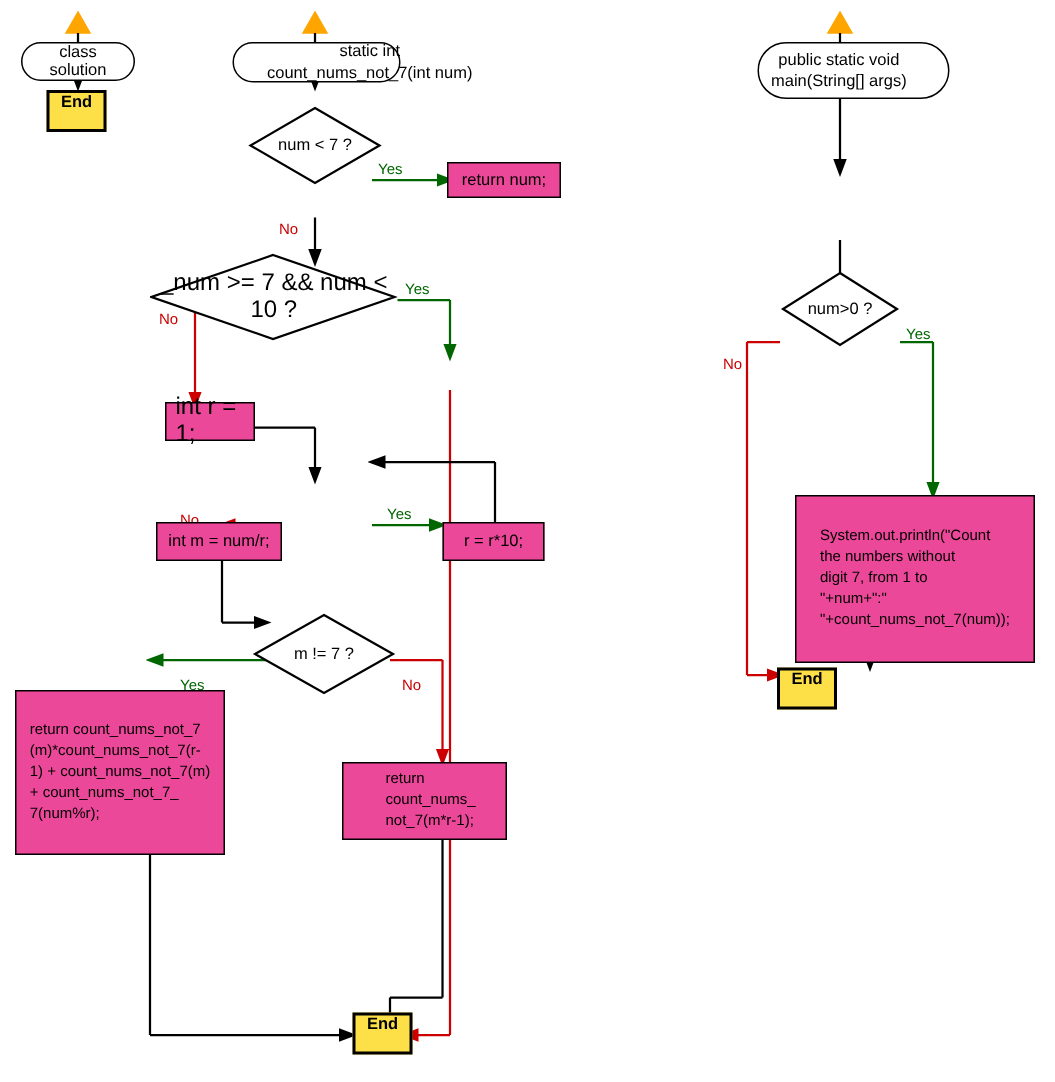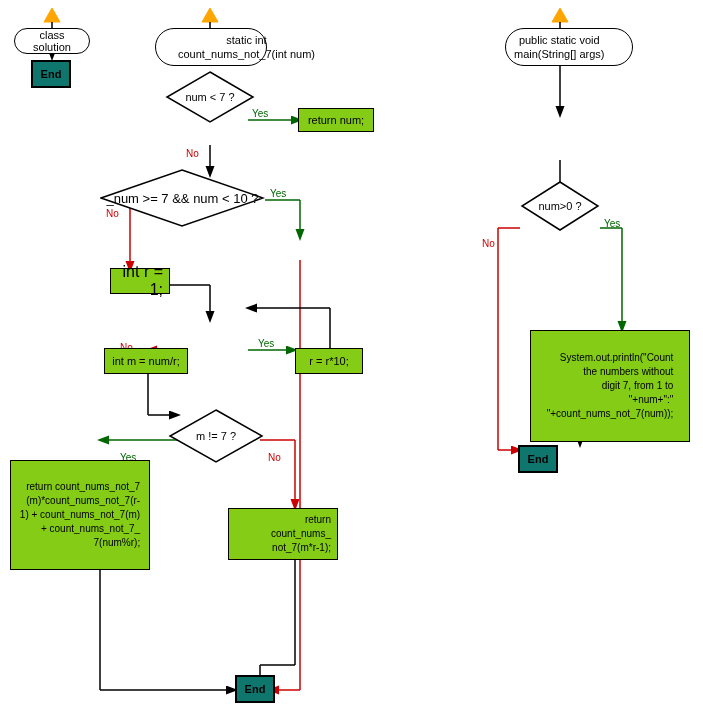--- a/index.html
+++ b/index.html
@@ -25,44 +25,44 @@
       border: 1.5px solid #000;
       border-radius: 20px;
       background: #fff;
       display: flex;
       align-items: center;
       text-align: center;
       padding: 4px 8px;
     }
     .rect {
       border: 1.5px solid #000;
-      background: #84cc16;
+      background: #ec4899;
       display: flex;
       align-items: center;
       justify-content: center;
-      text-align: right;
+      text-align: left;
       padding: 4px 6px;
     }
     .diamond-container {
       position: absolute;
       display: flex;
       align-items: center;
       justify-content: center;
     }
     .diamond-text {
       position: relative;
       z-index: 2;
       text-align: center;
       font-size: 11px;
     }
     .end-rect {
       border: 2.5px solid #000;
-      background: #0f766e;
-      display: flex;
-      align-items: center;
+      background: #fde047;
+      display: flex;
+      align-items: flex-start;
       justify-content: center;
       font-weight: bold;
     }
     
     .arrows-layer {
       position: absolute;
       top: 0; left: 0;
       width: 703px;
       height: 721px;
       pointer-events: none;
@@ -149,21 +149,21 @@
   </svg>
 
   <div class="shape rounded-rect" style="left:14px; top:28px; width:76px; height:26px; font-size:11px;">
     <span>class solution</span>
   </div>
 
   <div class="shape end-rect" style="left:31px; top:60px; width:40px; height:28px; font-size:11px;">
     <span>End</span>
   </div>
 
-  <div class="shape rounded-rect" style="left:155px; top:28px; width:112px; height:38px; font-size:11px; white-space:pre; line-height:1.3;padding-left:22px;">
+  <div class="shape rounded-rect" style="left:155px; top:28px; width:112px; height:27px; font-size:11px; white-space:pre; line-height:1.3;padding-left:22px;">
     <span style="white-space:pre;">static int
 count_nums_not_7(int num)</span>
   </div>
 
   <div class="diamond-container" style="left:165px; top:70px; width:90px; height:54px;">
     <svg width="90" height="54">
       <polygon points="45,2 88,27 45,52 2,27" fill="white" stroke="black" stroke-width="1.5"></polygon>
     </svg>
     <div class="diamond-text" style="position:absolute; font-size:11px;">num &lt; 7 ?</div>
   </div>
@@ -173,21 +173,21 @@
   <div class="shape" style="left:252px; top:108px; font-size:10px; color:#060;">Yes</div>
 
   <div class="shape rect" style="left:298px; top:108px; width:76px; height:24px; font-size:11px;">
     <span>return num;</span>
   </div>
 
   <div class="diamond-container" style="left:100px; top:168px; width:165px; height:60px;">
     <svg width="165" height="60">
       <polygon points="82,2 163,30 82,58 1,30" fill="white" stroke="black" stroke-width="1.5"></polygon>
     </svg>
-    <div class="diamond-text" style="position:absolute; font-size:13px;">_num &gt;= 7 &amp;&amp; num &lt; 10 ?</div>
+    <div class="diamond-text" style="position:absolute; font-size:16px;">_num &gt;= 7 &amp;&amp; num &lt; 10 ?</div>
   </div>
 
   <div class="shape" style="left:106px; top:208px; font-size:10px; color:#c00;">No</div>
 
   <div class="shape" style="left:270px; top:188px; font-size:10px; color:#060;">Yes</div>
 
   <div class="shape rect" style="left:110px; top:268px; width:60px; height:26px; font-size:16px;">
     <span>int r = 1;</span>
   </div>
 

